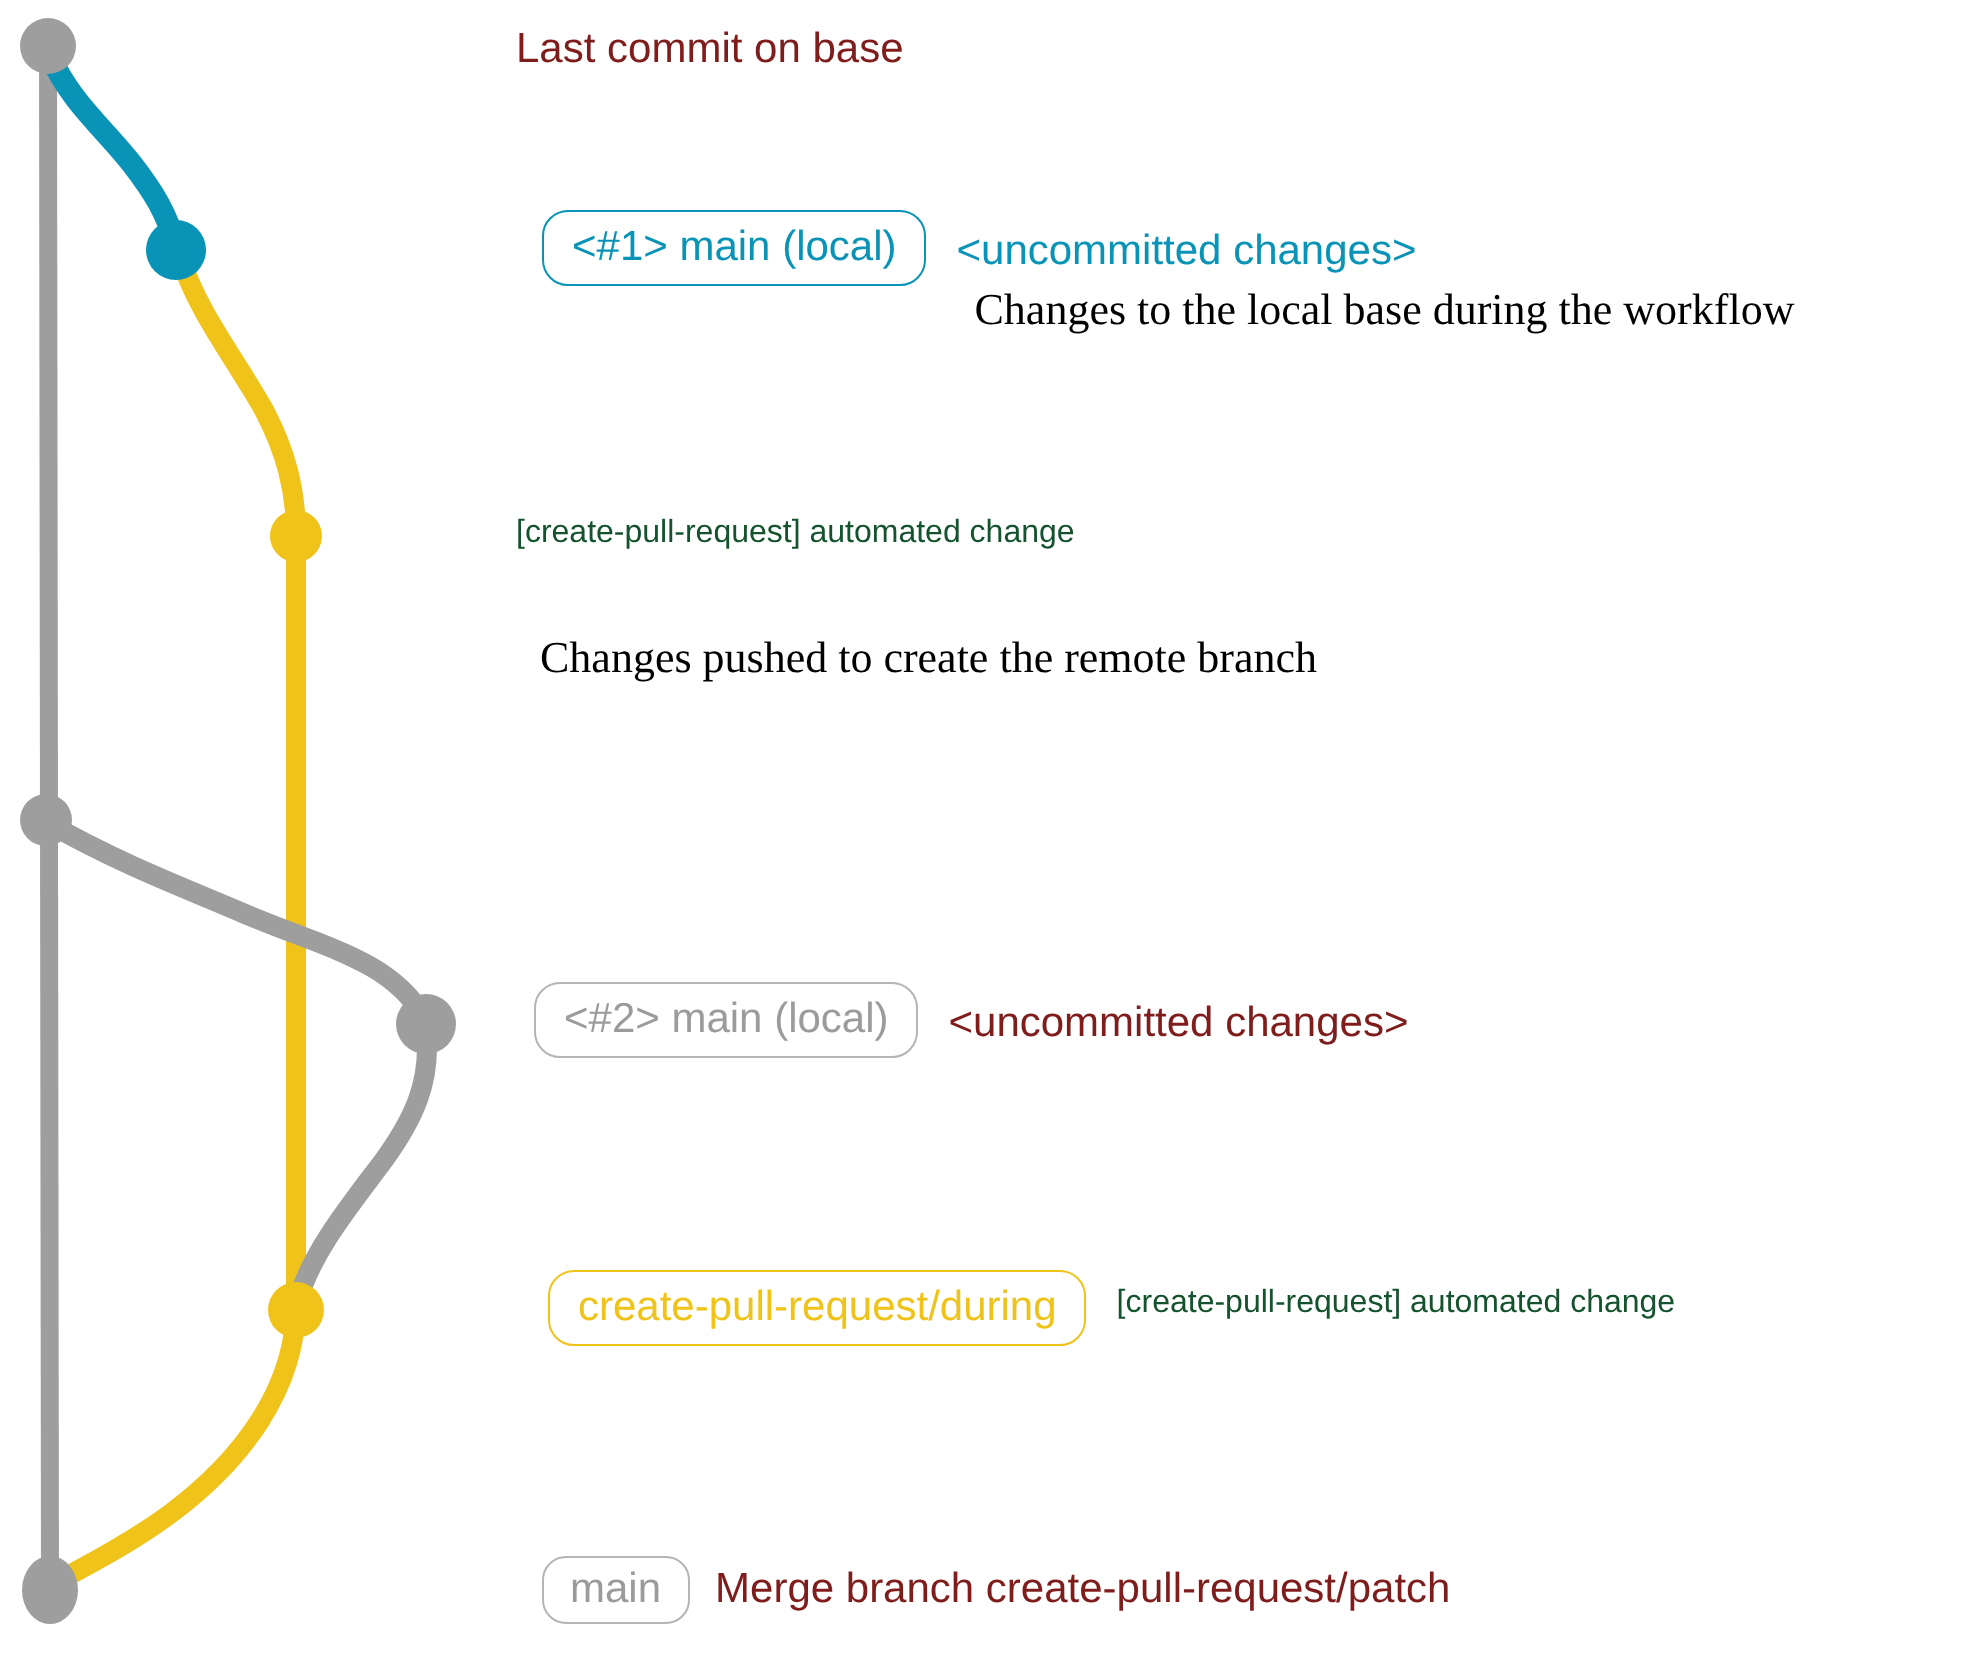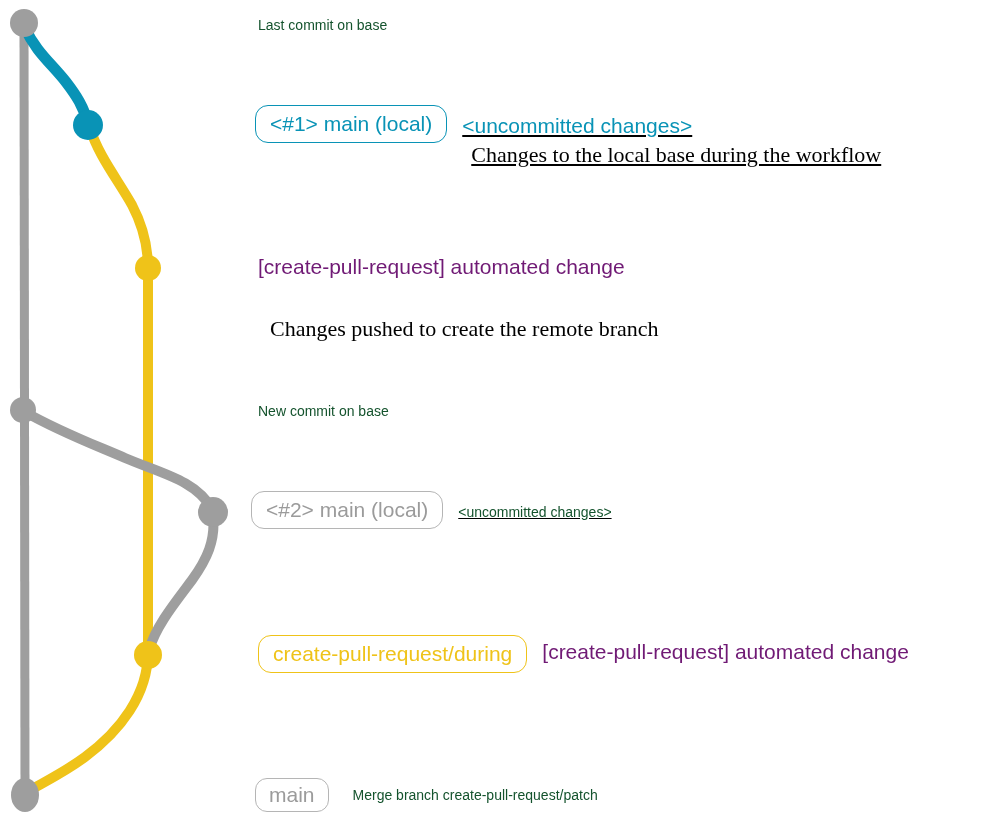--- a/index.html
+++ b/index.html
@@ -16,62 +16,63 @@
     font-family: "Liberation Sans", sans-serif;
   }
   #graph-svg {
     position: absolute;
     left: 0;
     top: 0;
   }
   .abs { position: absolute; }
 
   .label-gray {
-    color: #14532d;
-    font-size: 14px;
+    color: #7f1d1d;
+    font-size: 21px;
     line-height: 24px;
     white-space: nowrap;
   }
   .label-blue   { color: #0993b6; font-size: 21px; line-height: 24px; white-space: nowrap; }
-  .label-yellow { color: #701a75; font-size: 21px; line-height: 24px; white-space: nowrap; }
+  .label-yellow { color: #14532d; font-size: 16px; line-height: 24px; white-space: nowrap; }
 
   .desc {
     font-family: "Liberation Serif", serif;
     color: #000000;
     font-size: 22px;
     line-height: 23px;
     white-space: nowrap;
   }
 
   .badge {
     display: inline-block;
     border: 1.5px solid;
     border-radius: 13px;
     padding: 6px 14px;
     font-size: 21px;
     line-height: 24px;
     white-space: nowrap;
     background: #ffffff;
+    margin-left: 16px;
   }
   .badge-blue   { color: #0993b6; border-color: #0993b6; }
   .badge-gray   { color: #9b9b9b; border-color: #b5b5b5; }
   .badge-yellow { color: #efc319; border-color: #efc319; }
   .badge-small  { padding: 4px 13px; border-radius: 12px; }
 
   .row-flex {
     display: flex;
     align-items: flex-start;
     gap: 15px;
   }
   .row-flex-center {
     display: flex;
     align-items: center;
-    gap: 24px;
+    gap: 13px;
   }
-  .annot-col { padding-top: 9px; text-decoration: underline; }
+  .annot-col { padding-top: 9px; }
   .annot-col .desc { margin-top: 5px; margin-left: 9px; }
   .annot-col-tight { padding-top: 5px; }
   .annot-col-tight .desc { margin-top: 6px; margin-left: 17px; }
 </style>
 </head>
 <body>
 
 <div id="canvas">
 
   <svg id="graph-svg" width="260" height="827" viewBox="0 0 260 827">
@@ -102,21 +103,20 @@
     <span class="badge badge-blue">&lt;#1&gt; main (local)</span>
     <div class="annot-col">
       <div class="label-blue">&lt;uncommitted changes&gt;</div>
       <div class="desc">Changes to the local base during the workflow</div>
     </div>
   </div>
 
   <div class="abs label-yellow" style="left:258px; top:255px;">[create-pull-request] automated change</div>
   <div class="abs desc" style="left:270px; top:288px;margin-top:29px;">Changes pushed to create the remote branch</div>
 
-  <div class="abs label-gray" style="left:258px; top:399px;">New commit on base</div>
 
   <div class="abs row-flex" style="left:251px; top:491px;">
     <span class="badge badge-gray">&lt;#2&gt; main (local)</span>
     <div class="annot-col">
       <div class="label-gray">&lt;uncommitted changes&gt;</div>
     </div>
   </div>
 
   <div class="abs row-flex" style="left:258px; top:635px;">
     <span class="badge badge-yellow">create-pull-request/during</span>

